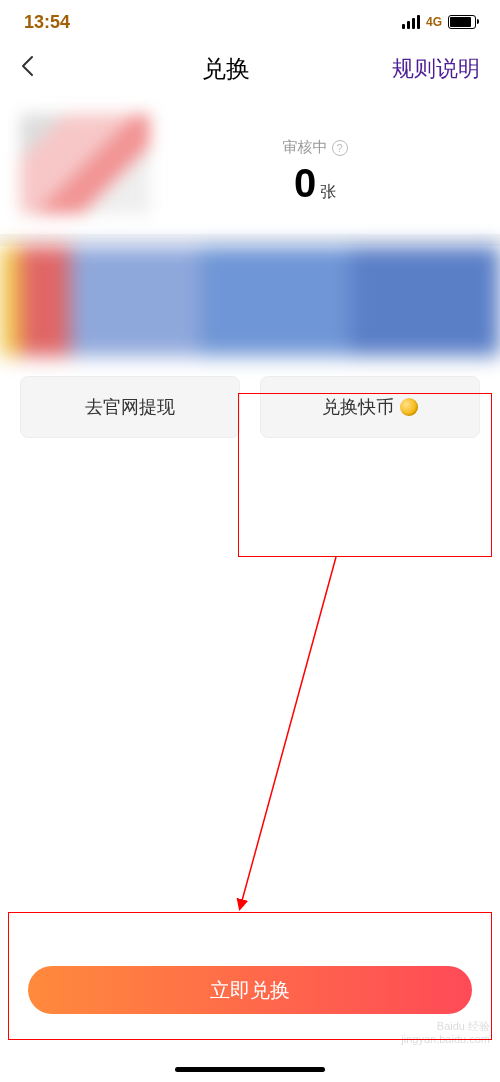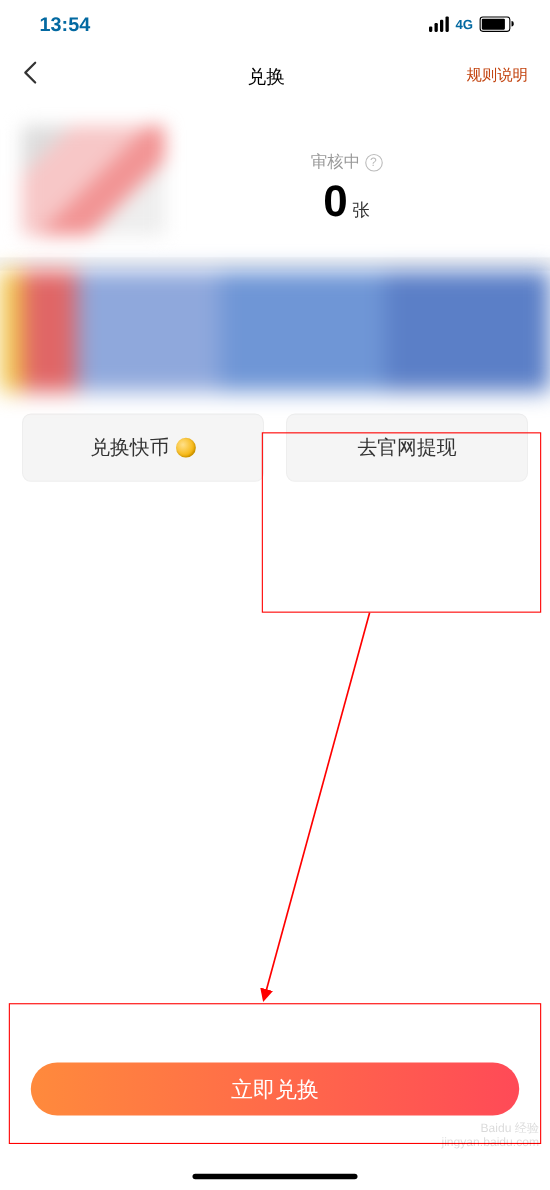--- a/index.html
+++ b/index.html
@@ -9,24 +9,24 @@
       background: #fff;
       font-family: -apple-system, "PingFang SC", "Helvetica Neue", sans-serif;
       position: relative;
       overflow: hidden;
     }
     .status-bar {
       height: 44px;
       display: flex;
       align-items: center;
       justify-content: space-between;
-      padding: 0 36px;
+      padding: 0 24px;
       font-size: 18px;
       font-weight: 600;
-      color: #0369a1;
+      color: #a16207;
     }
     .status-right {
       display: flex;
       align-items: center;
       gap: 6px;
       font-size: 12px;
     }
     .signal-bars {
       display: flex;
       align-items: flex-end;
@@ -71,27 +71,27 @@
       justify-content: space-between;
       padding: 0 20px;
     }
     .back-btn {
       width: 40px;
       font-size: 24px;
       color: #333;
       cursor: pointer;
     }
     .nav-title {
-      font-size: 17px;
+      font-size: 24px;
       font-weight: 500;
       color: #000;
     }
     .nav-right {
-      font-size: 14px;
-      color: #c2410c;
+      font-size: 22px;
+      color: #4c1d95;
       cursor: pointer;
     }
     .info-card {
       display: flex;
       padding: 20px;
       align-items: center;
     }
     .avatar-blur {
       width: 130px;
       height: 100px;
@@ -292,25 +292,25 @@
   </div>
 </div>
 
 <div class="gap-bar"></div>
 
 <div class="banner-blur"></div>
 
 <div class="section">
   <div class="btn-row">
     <div class="option-btn">
+      <span>去官网提现</span>
+    </div>
+    <div class="option-btn">
       <span>兑换快币</span>
       <span class="coin-icon"></span>
-    </div>
-    <div class="option-btn">
-      <span>去官网提现</span>
     </div>
   </div>
 </div>
 
 <button class="primary-btn">立即兑换</button>
 
 <div class="annot-box-1"></div>
 <div class="annot-box-2"></div>
 <svg class="annot-line">
   <defs>

